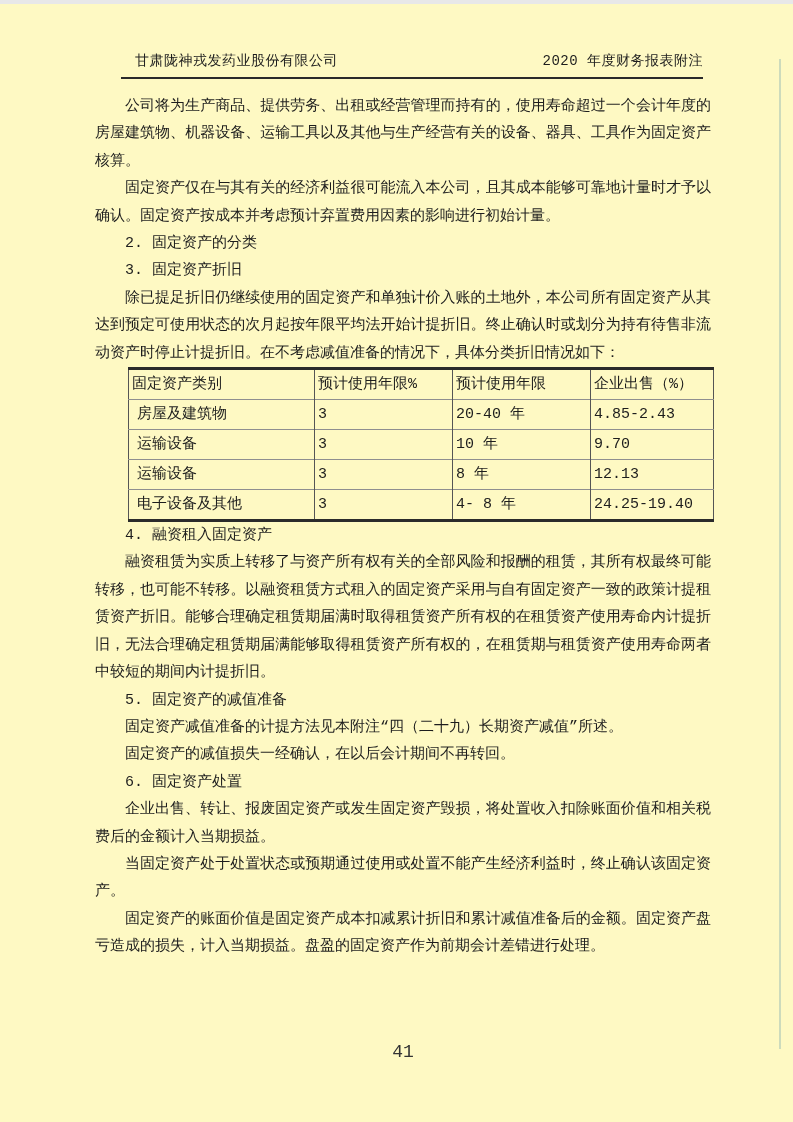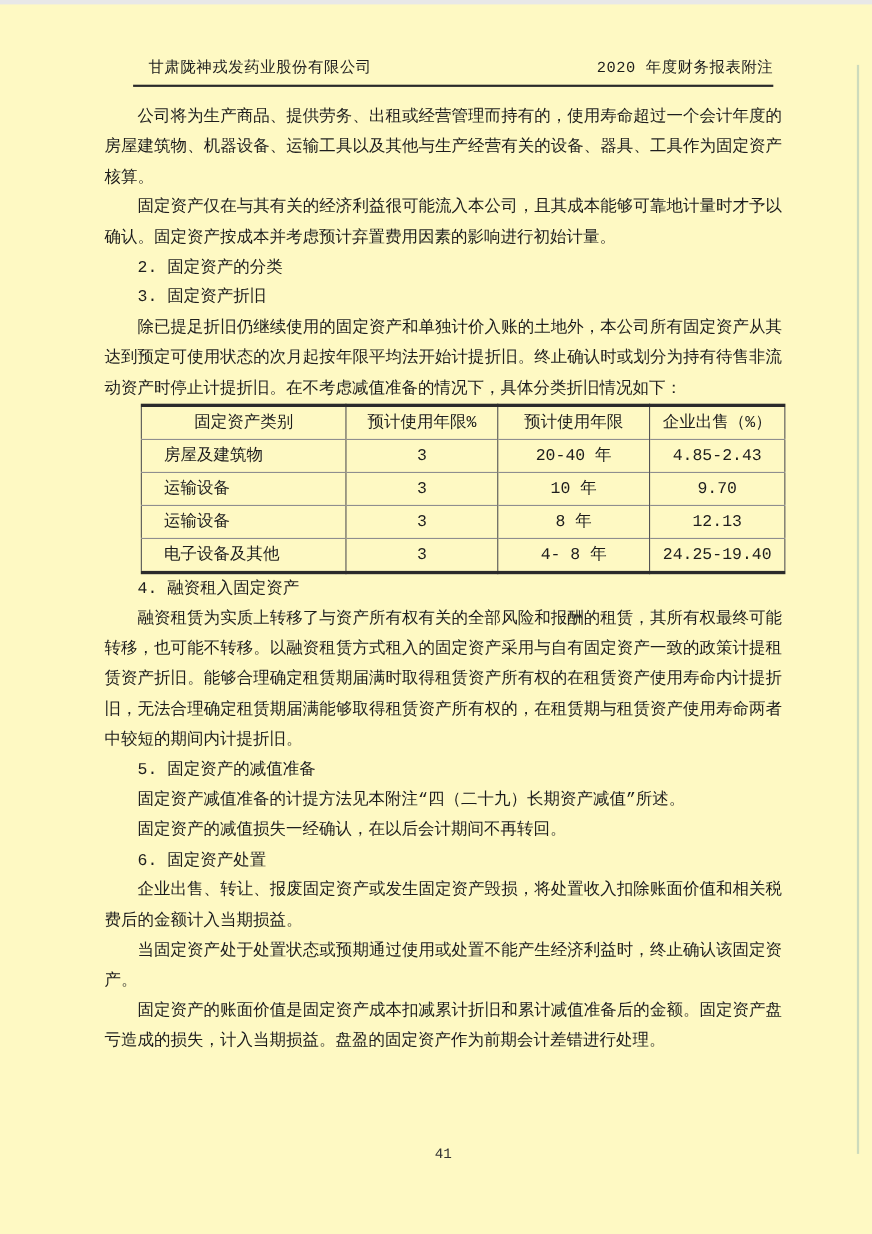--- a/index.html
+++ b/index.html
@@ -47,36 +47,35 @@
     border-bottom: 3px solid #2b2b2b;
     border-left: 1px solid #555;
     border-right: 1px solid #555;
     font-size: 15px;
     line-height: 19px;
   }
   table.dep-table th, table.dep-table td {
     border-left: 1px solid #555;
     border-top: 1px solid #8f8f8f;
     font-weight: normal;
-    text-align: center;
     padding: 5px 3px;
     height: 19px;
     overflow: hidden;
     white-space: nowrap;
   }
   table.dep-table th { border-top: none; }
   table.dep-table td.cat, table.dep-table th.first { border-left: none; }
-  table.dep-table td.cat { text-align: left; padding-left: 20px; }
+  table.dep-table td.cat { text-align: left; padding-left: 8px; }
   .doc-footer {
     position: absolute;
     top: 1038px;
     left: 95px;
     width: 616px;
     text-align: center;
-    font-size: 13px;
+    font-size: 18px;
     color: #333;
   }
   .scan-artifact-line {
     position: absolute;
     left: 779px;
     top: 55px;
     width: 2px;
     height: 990px;
     background: rgba(125, 172, 176, 0.38);
   }

